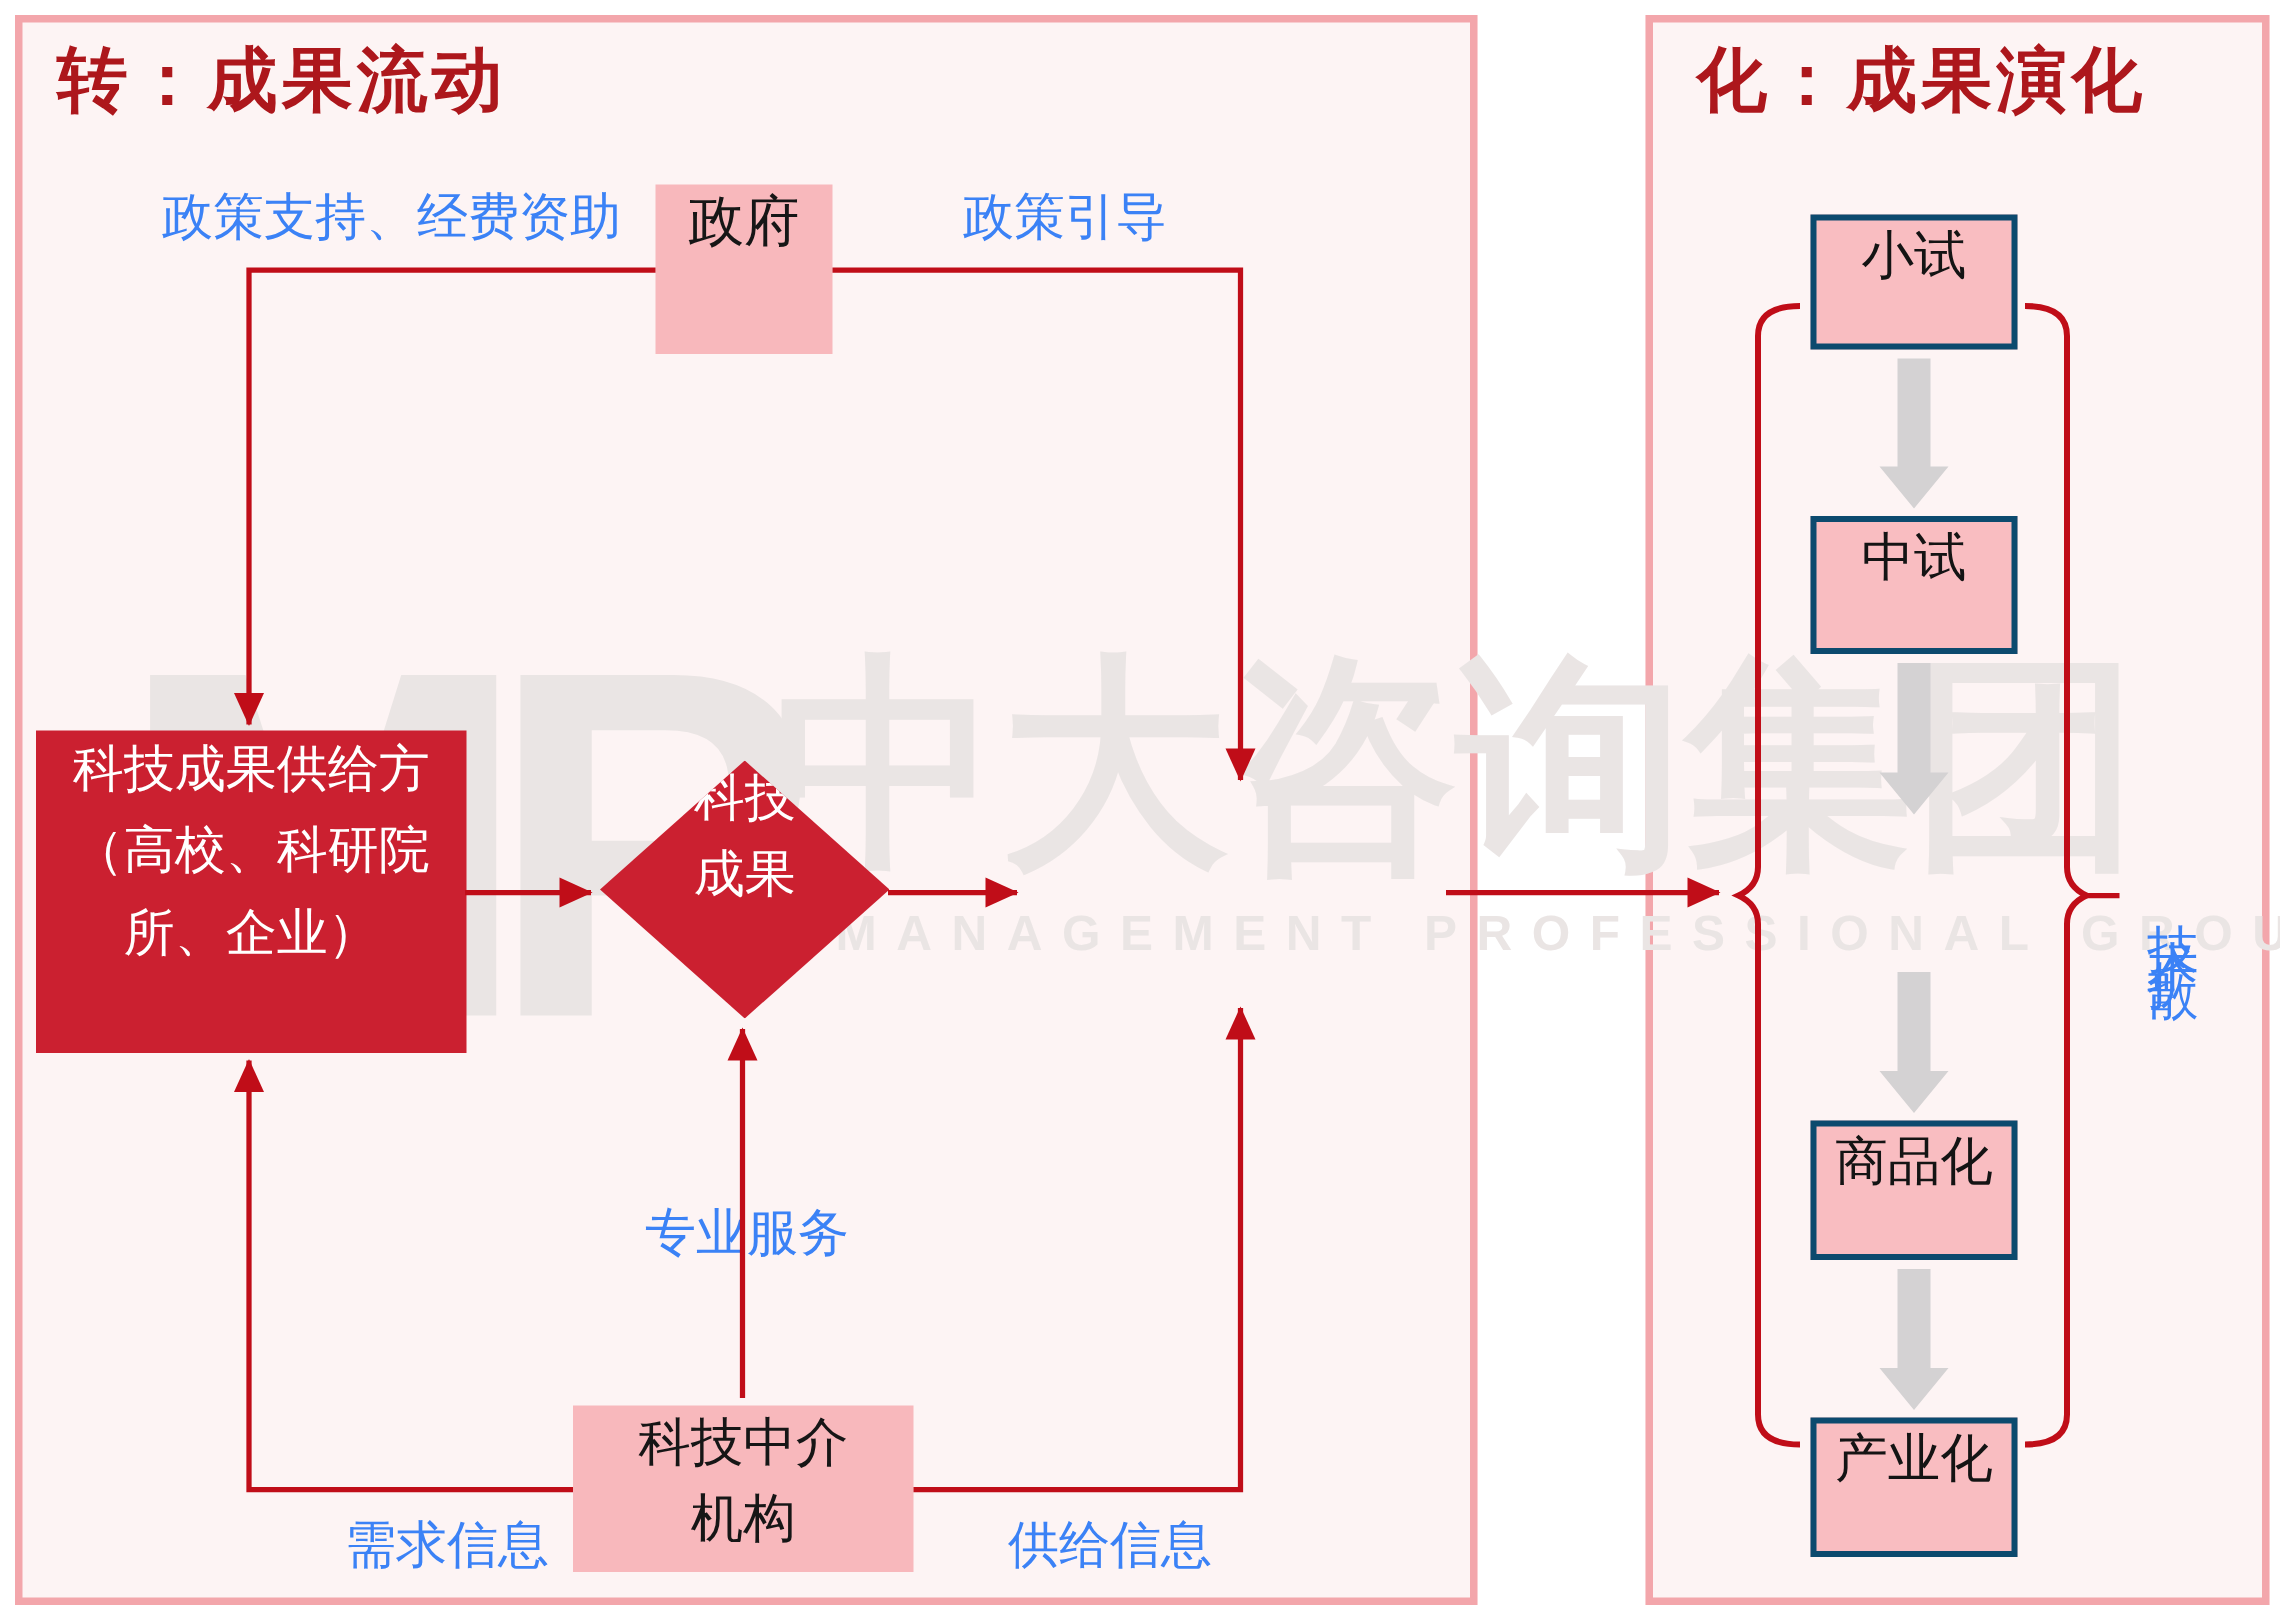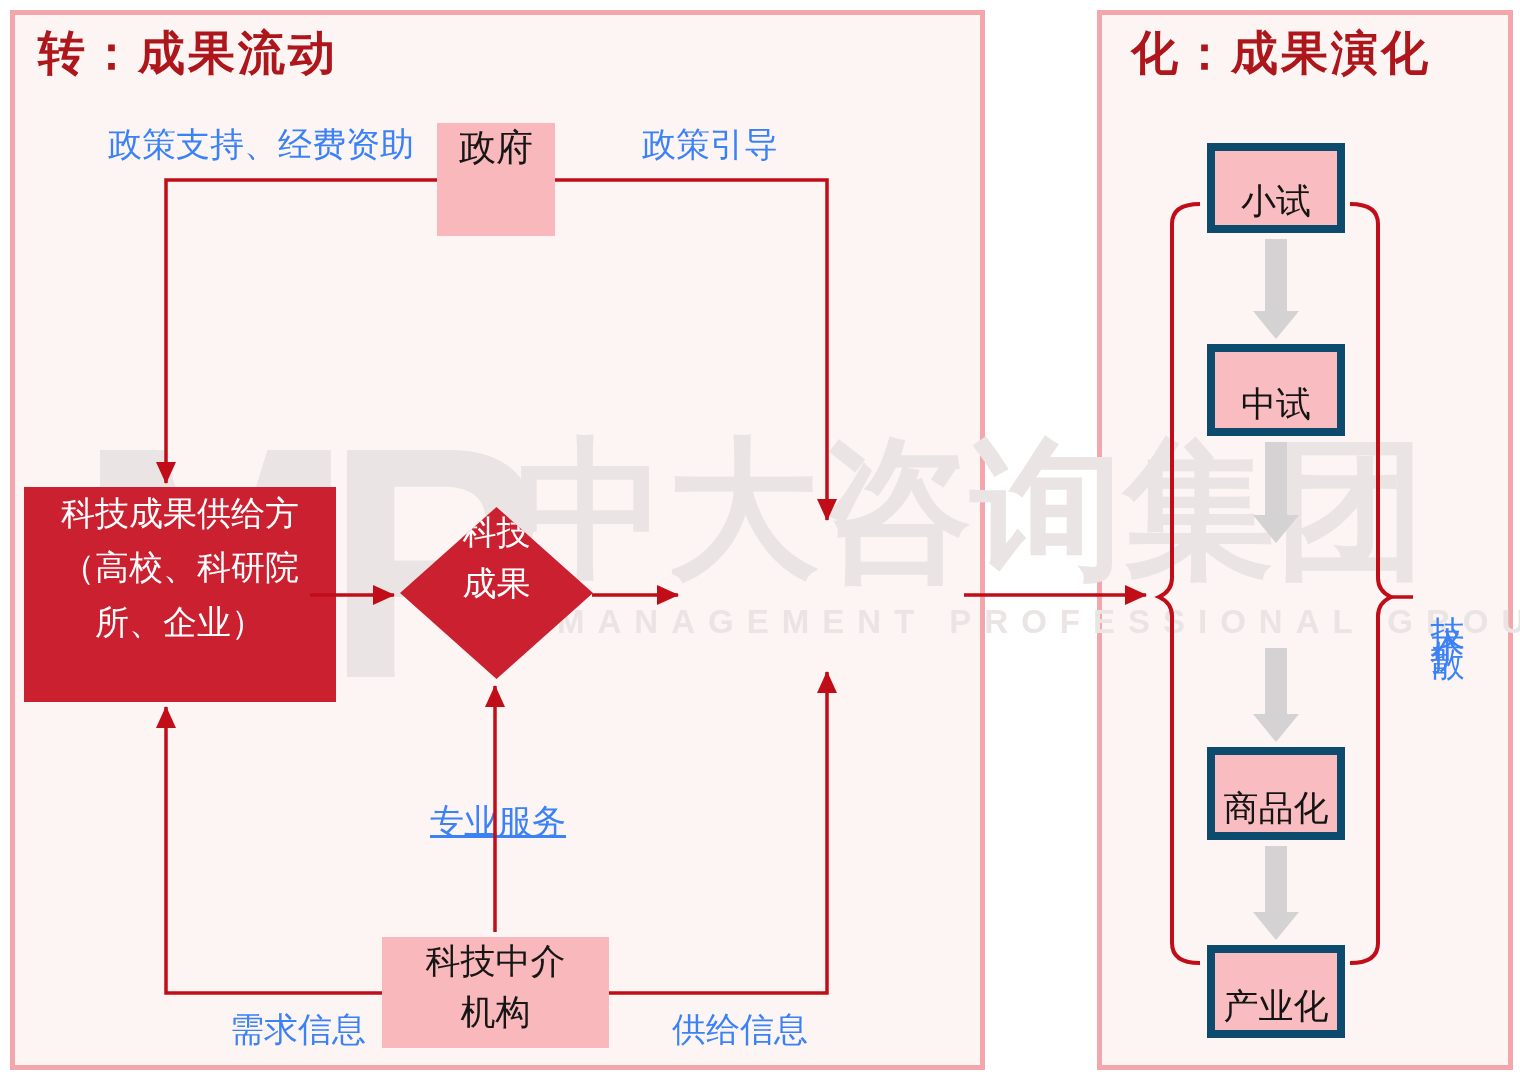--- a/index.html
+++ b/index.html
@@ -36,37 +36,37 @@
     font-family: "Liberation Sans", sans-serif;
     font-weight: bold; font-size: 33px; letter-spacing: 13px;
   }
 
   
   #wires { position: absolute; left: 0; top: 0; z-index: 4; pointer-events: none; }
 
   
   .node { position: absolute; z-index: 3; display: flex; align-items: flex-start; justify-content: center; text-align: center; }
   #gov-box          { left: 437px; top: 123px; width: 118px; height: 113px; background: #f8b8bc; color: #161616; font-size: 37px; }
-  #supplier-box     { left: 24px;  top: 487px; width: 312px; height: 215px; background: #cb2030; color: #ffffff; font-size: 34px; line-height: 1.6; }
+  #supplier-box     { left: 24px;  top: 487px; width: 287px; height: 215px; background: #cb2030; color: #ffffff; font-size: 34px; line-height: 1.6; }
   #demander-box     { left: 683px; top: 488px; width: 281px; height: 212px; background: #cb2030; color: #ffffff; font-size: 34px; line-height: 1.6; }
   #intermediary-box { left: 382px; top: 937px; width: 227px; height: 111px; background: #f8b8bc; color: #161616; font-size: 35px; line-height: 1.45; }
   #achievement-diamond {
     left: 400px; top: 507px; width: 193px; height: 172px;
     background: #cb2030; color: #ffffff; font-size: 34px; line-height: 1.5;
     clip-path: polygon(50% 0, 100% 50%, 50% 100%, 0 50%);
   }
   .wrap2 { width: 76px; word-break: break-all; }
   .wrap-box { word-break: break-all; padding: 0 10px; }
   #intermediary-box .wrap-box { width: 150px; padding: 0; }
 
   
   .stage {
     position: absolute; z-index: 3; left: 1207px; width: 138px;
-    box-sizing: border-box; border: 8px solid #0c4a6e; background: #f9bdc1;
-    display: flex; align-items: flex-end; justify-content: center;
+    box-sizing: border-box; border: 4px solid #0c4a6e; background: #f9bdc1;
+    display: flex; align-items: flex-start; justify-content: center;
     color: #141414; font-size: 35px;
   }
   #stage-0 { top: 143px; height: 90px; }
   #stage-1 { top: 344px; height: 92px; }
   #stage-2 { top: 548px; height: 93px; }
   #stage-3 { top: 747px; height: 93px; }
   #stage-4 { top: 945px; height: 93px; }
 
   
   .panel-title {
@@ -74,21 +74,21 @@
     font-weight: bold; font-size: 47px; color: #ad171c; letter-spacing: 3px; white-space: nowrap;
   }
   #left-title  { left: 38px;   top: 22px; }
   #right-title { left: 1131px; top: 22px; }
 
   
   .edge-label { position: absolute; z-index: 3; color: #3b82f6; font-size: 34px; text-align: center; }
   #lbl-policy-support { left: 75px;  top: 122px; width: 372px; }
   #lbl-policy-guide   { left: 620px; top: 122px; width: 180px; }
   #lbl-tech-innov     { left: 1014px; top: 494px; width: 84px; word-break: break-all; line-height: 1.62; }
-  #lbl-pro-service    { left: 415px; top: 799px; width: 166px; text-decoration: underline; }
+  #lbl-pro-service    { left: 415px; top: 799px; width: 166px; }
   #lbl-demand-info    { left: 223px; top: 1007px; width: 150px; }
   #lbl-supply-info    { left: 665px; top: 1007px; width: 150px; }
   #lbl-tech-diff {
     left: 1424px; top: 506px; height: 210px;
     writing-mode: vertical-rl; text-orientation: upright; letter-spacing: 11px;
   }
 </style>
 </head>
 <body>
 

